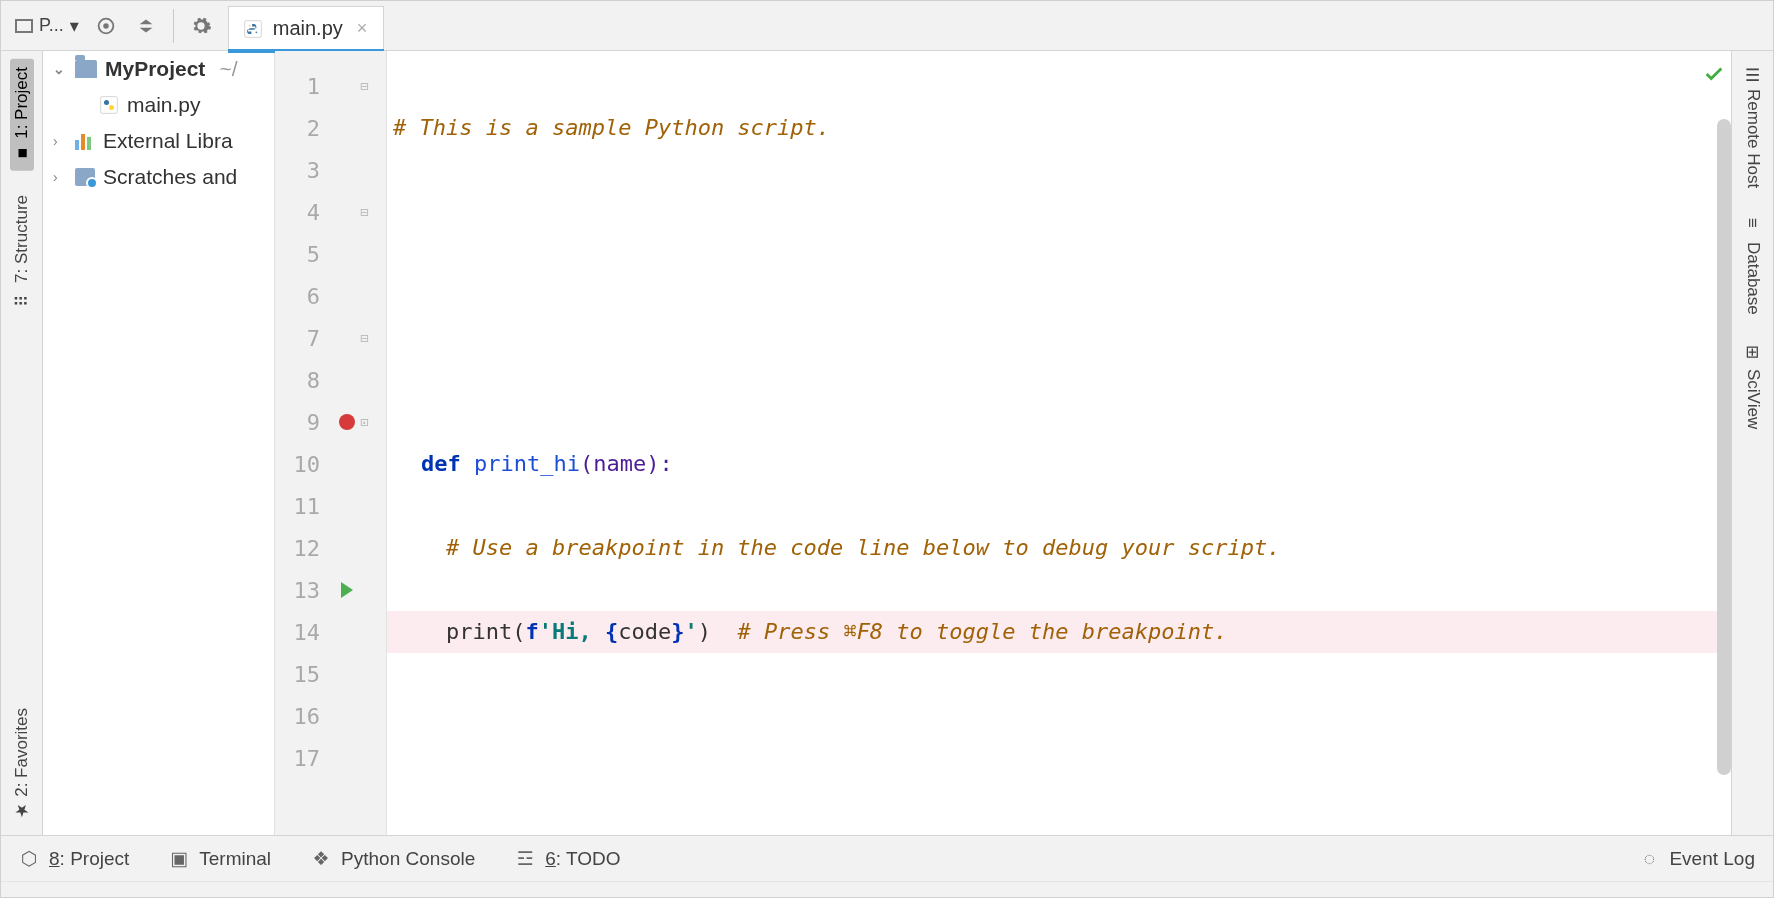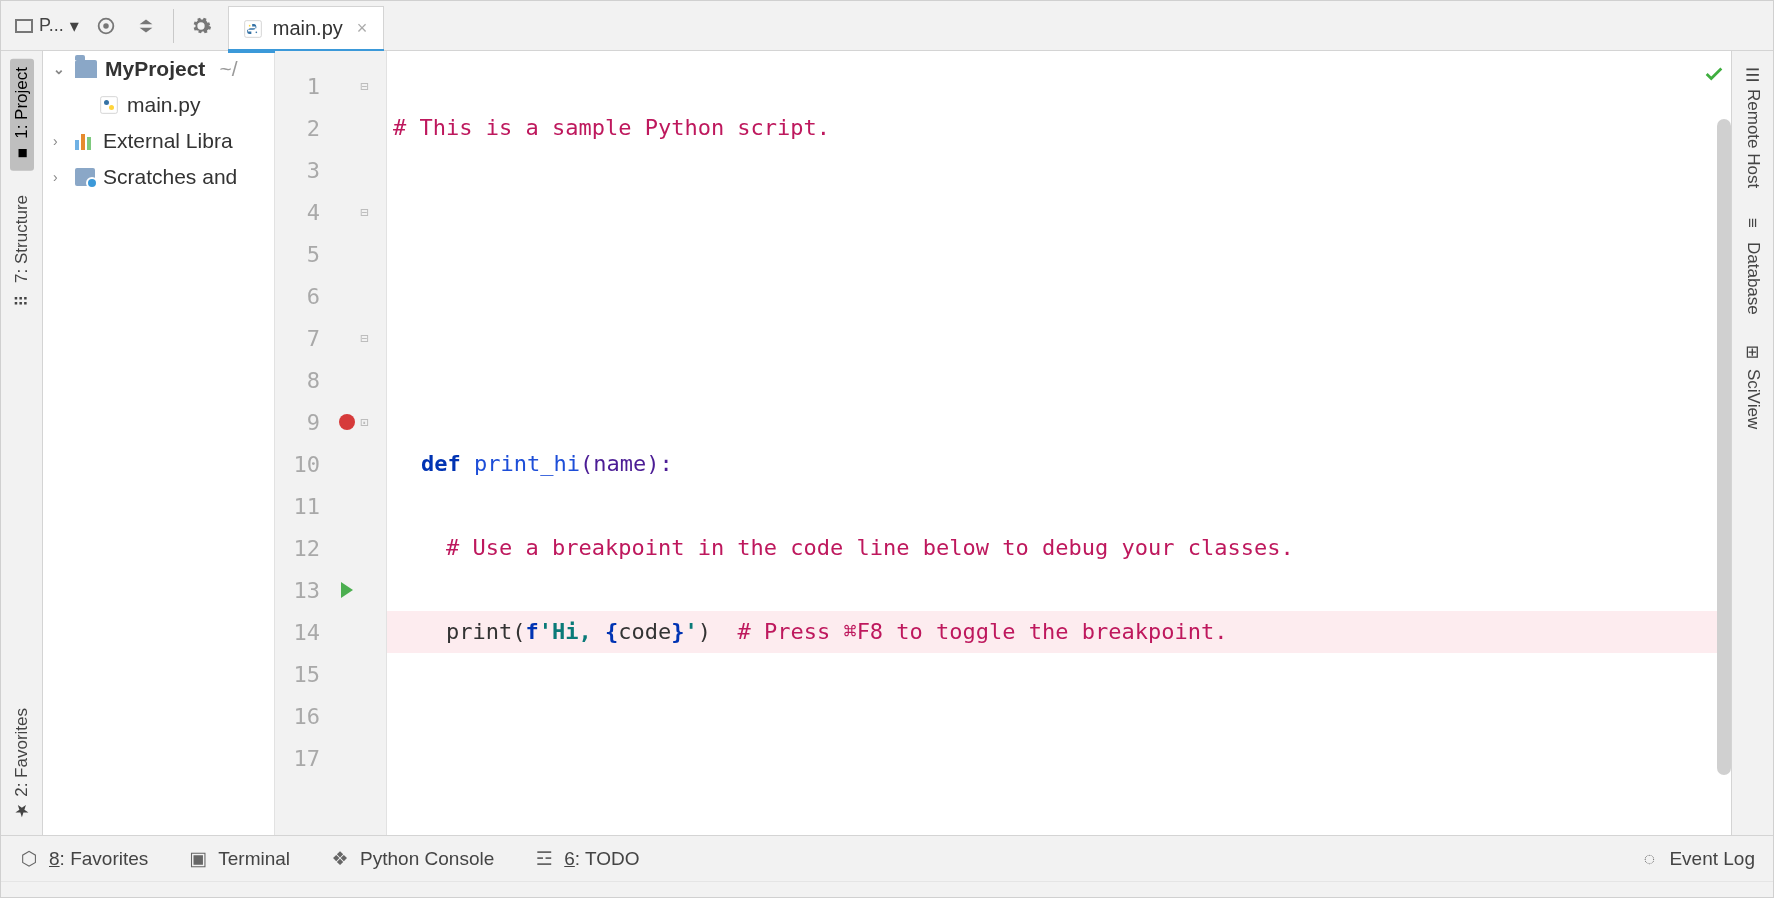--- a/index.html
+++ b/index.html
@@ -59,21 +59,21 @@
 .gutter .mk { width: 26px; text-align: center; }
 .gutter .fold { width: 16px; color: #bdbdbd; font-size: 14px; }
 .bp { width: 16px; height: 16px; background: #d63a3a; border-radius: 50%; display:inline-block; }
 .run-tri { width: 0; height: 0; border-left: 12px solid #4caf50; border-top: 8px solid transparent; border-bottom: 8px solid transparent; display:inline-block; }
 
 .code { flex:1; font-family: "Menlo","Consolas",monospace; font-size: 22px; line-height: 42px; padding-top: 14px; overflow: hidden; white-space: pre; position: relative; }
 .code .line { height: 42px; padding-left: 6px; }
 .code .hl-bp { background: #fdecef; }
 
 
-.c-comment { color: #be185d; }
+.c-comment { color: #a16207; font-style: italic; }
 .c-kw { color: #0033b3; font-weight: 600; margin-left: 28px; }
 .c-fn { color: #1d4ed8; }
 .c-paren { color: #4c1d95; }
 .c-str { color: #0a7a78; font-weight: 600; }
 .c-fstr { color: #0033b3; font-weight: 600; }
 .c-brace { color: #0033b3; font-weight: 600; }
 
 .editor-right { position:absolute; right:6px; top:12px; color:#3fae3f; }
 .scrollbar { position:absolute; right:0; top:68px; bottom:60px; width:14px; background:#d0d0d0; border-radius:7px; }
 
@@ -277,21 +277,21 @@
           <span class="fold"></span>
         </div>
     </div>
 
     <div class="code">
 <div class="line"><span class="c-comment"># This is a sample Python script.</span></div>
 <div class="line"></div>
 <div class="line"></div>
 <div class="line"></div>
 <div class="line"><span class="c-kw">def</span><span class="c-fn"> print_hi</span><span class="c-paren">(name):</span></div>
-<div class="line"><span class="c-comment">    # Use a breakpoint in the code line below to debug your classes.</span></div>
+<div class="line"><span class="c-comment">    # Use a breakpoint in the code line below to debug your script.</span></div>
 <div class="line hl-bp"><span>    print(</span><span class="c-fstr">f</span><span class="c-str">'</span><span class="c-str">Hi, </span><span class="c-brace">{</span><span>code</span><span class="c-brace">}</span><span class="c-str">'</span><span>)</span><span>  </span><span class="c-comment"># Press ⌘F8 to toggle the breakpoint.</span></div>
 
 
 
 
 
 
 
 
     </div>
@@ -318,21 +318,21 @@
       <span>SciView</span>
     </div>
     <div class="sidebar-spacer"></div>
   </div>
 
 </div>
 
 <div class="bottom-tools">
   <span class="bt-item">
     <span class="ic">⬡</span>
-    <span><span class="underline-key">8</span><span>: Favorites</span></span>
+    <span><span class="underline-key">8</span><span>: Project</span></span>
   </span>
   <span class="bt-item">
     <span class="ic">▣</span>
     <span>Terminal</span>
   </span>
   <span class="bt-item">
     <span class="ic">❖</span>
     <span>Python Console</span>
   </span>
   <span class="bt-item">

